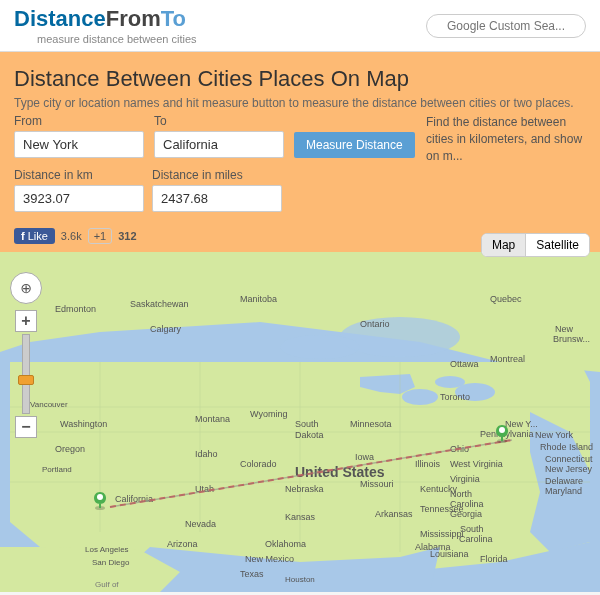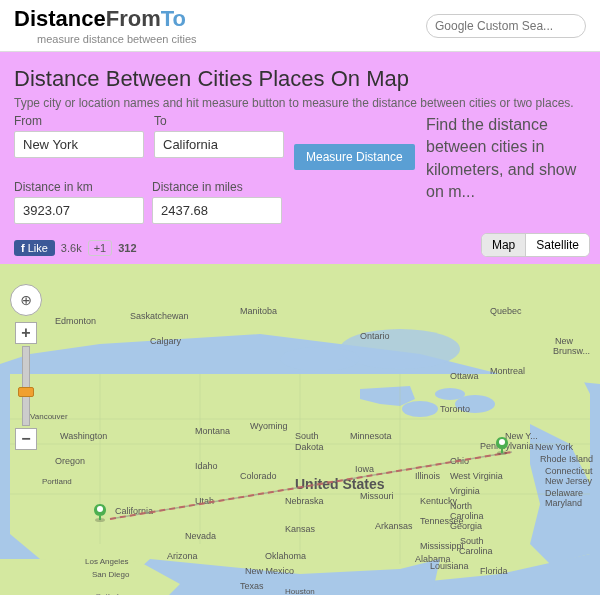--- a/index.html
+++ b/index.html
@@ -10,36 +10,37 @@
       background: white;
       border-bottom: 1px solid #ddd;
       padding: 8px 14px;
       display: flex;
       align-items: center;
       justify-content: space-between;
       height: 52px;
     }
     #logo-area {}
     #logo-main { font-size: 22px; font-weight: bold; }
-    #logo-distance { color: #000000; }
+    #logo-distance { color: #0369a1; }
     #logo-from { color: #444; }
     #logo-to { color: #5a9fd4; }
     #logo-sub { font-size: 11px; color: #888; display: block; margin-top: 1px; padding-left: 23px; }
     #search-box {
       border: 1px solid #ccc;
       padding: 4px 8px;
       font-size: 12px;
       width: 160px;
       color: #aaa;
       border-radius: 12px;
+      text-align: center;
     }
 
     
     #main {
-      background: #f0abfc;
+      background: #fdba74;
       padding: 14px 14px 0 14px;
     }
     #page-title {
       font-size: 22px;
       font-weight: normal;
       color: #333;
       margin-bottom: 4px;
     }
     #page-subtitle {
       font-size: 12px;
@@ -65,33 +66,33 @@
       color: #333;
     }
     #measure-btn {
       background: #5a9fd4;
       color: white;
       border: none;
       padding: 6px 12px;
       font-size: 12px;
       cursor: pointer;
       border-radius: 2px;
-      margin-top: 30px;
+      margin-top: 18px;
       white-space: nowrap;
     }
 
     #distances-row {
       display: flex;
       gap: 8px;
       margin-bottom: 16px;
     }
 
     #right-panel {
       margin-left: auto;
-      font-size: 16px;
+      font-size: 12px;
       color: #555;
       width: 160px;
       line-height: 1.4;
     }
 
     
     #social-row {
       display: flex;
       align-items: center;
       gap: 6px;

